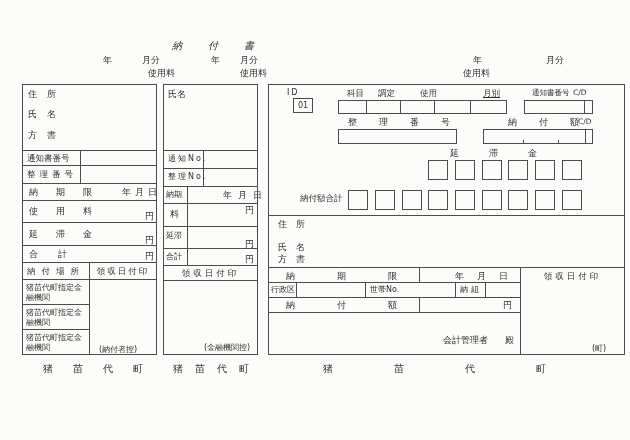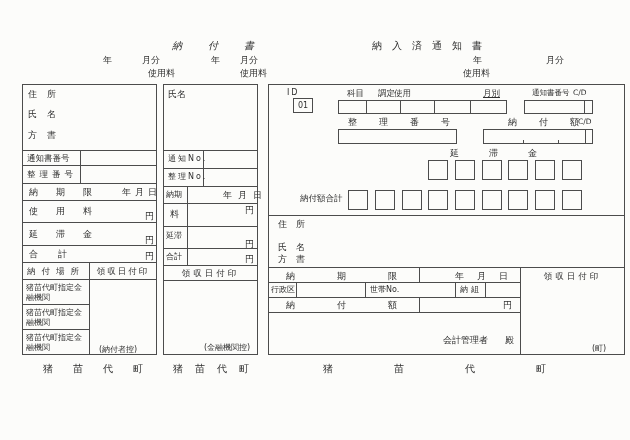--- a/index.html
+++ b/index.html
@@ -88,32 +88,31 @@
   <div class="t" style="left:245px;top:240px;">円</div>
   <div class="hl" style="left:163px;top:248px;width:95px;"></div>
   <div class="t f8" style="left:166px;top:253px;">合計</div>
   <div class="t" style="left:245px;top:255px;">円</div>
   <div class="hl" style="left:163px;top:265px;width:95px;"></div>
   <div class="t f85 ctr" style="left:163px;top:269px;width:95px;letter-spacing:3px;">領収日付印</div>
   <div class="hl" style="left:163px;top:280px;width:95px;"></div>
   <div class="t f8" style="left:204px;top:344px;">(金融機関控)</div>
   <div class="t f10" style="left:173px;top:364px;letter-spacing:12px;">猪苗代町</div>
 
-  <div class="t f10" style="left:372px;top:41px;letter-spacing:10px;">納入済通知書</div>
   <div class="t" style="left:473px;top:56px;">年</div>
   <div class="t" style="left:546px;top:56px;">月分</div>
   <div class="t" style="left:463px;top:69px;">使用料</div>
 
   <div class="bx" style="left:268px;top:84px;width:357px;height:271px;"></div>
   <div class="t f8" style="left:287px;top:89px;letter-spacing:2px;">ID</div>
   <div class="bx" style="left:293px;top:98px;width:20px;height:15px;"></div>
   <div class="t f8 ctr" style="left:293px;top:102px;width:20px;">01</div>
   <div class="t f85" style="left:347px;top:89px;">科目</div>
   <div class="t f85" style="left:378px;top:89px;">調定</div>
-  <div class="t f85" style="left:394px;top:89px;">使用</div>
+  <div class="t f85" style="left:420px;top:89px;">使用</div>
   <div class="t f85" style="left:483px;top:89px;text-decoration:underline;">月別</div>
   <div class="t f75" style="left:532px;top:89px;">通知書番号</div>
   <div class="t f75" style="left:573px;top:89px;">C/D</div>
   <div class="bx" style="left:338px;top:100px;width:169px;height:14px;"></div>
   <div class="vl" style="left:366px;top:100px;height:14px;"></div>
   <div class="vl" style="left:400px;top:100px;height:14px;"></div>
   <div class="vl" style="left:434px;top:100px;height:14px;"></div>
   <div class="vl" style="left:470px;top:100px;height:14px;"></div>
   <div class="bx" style="left:524px;top:100px;width:69px;height:14px;"></div>
   <div class="vl" style="left:584px;top:100px;height:14px;"></div>

